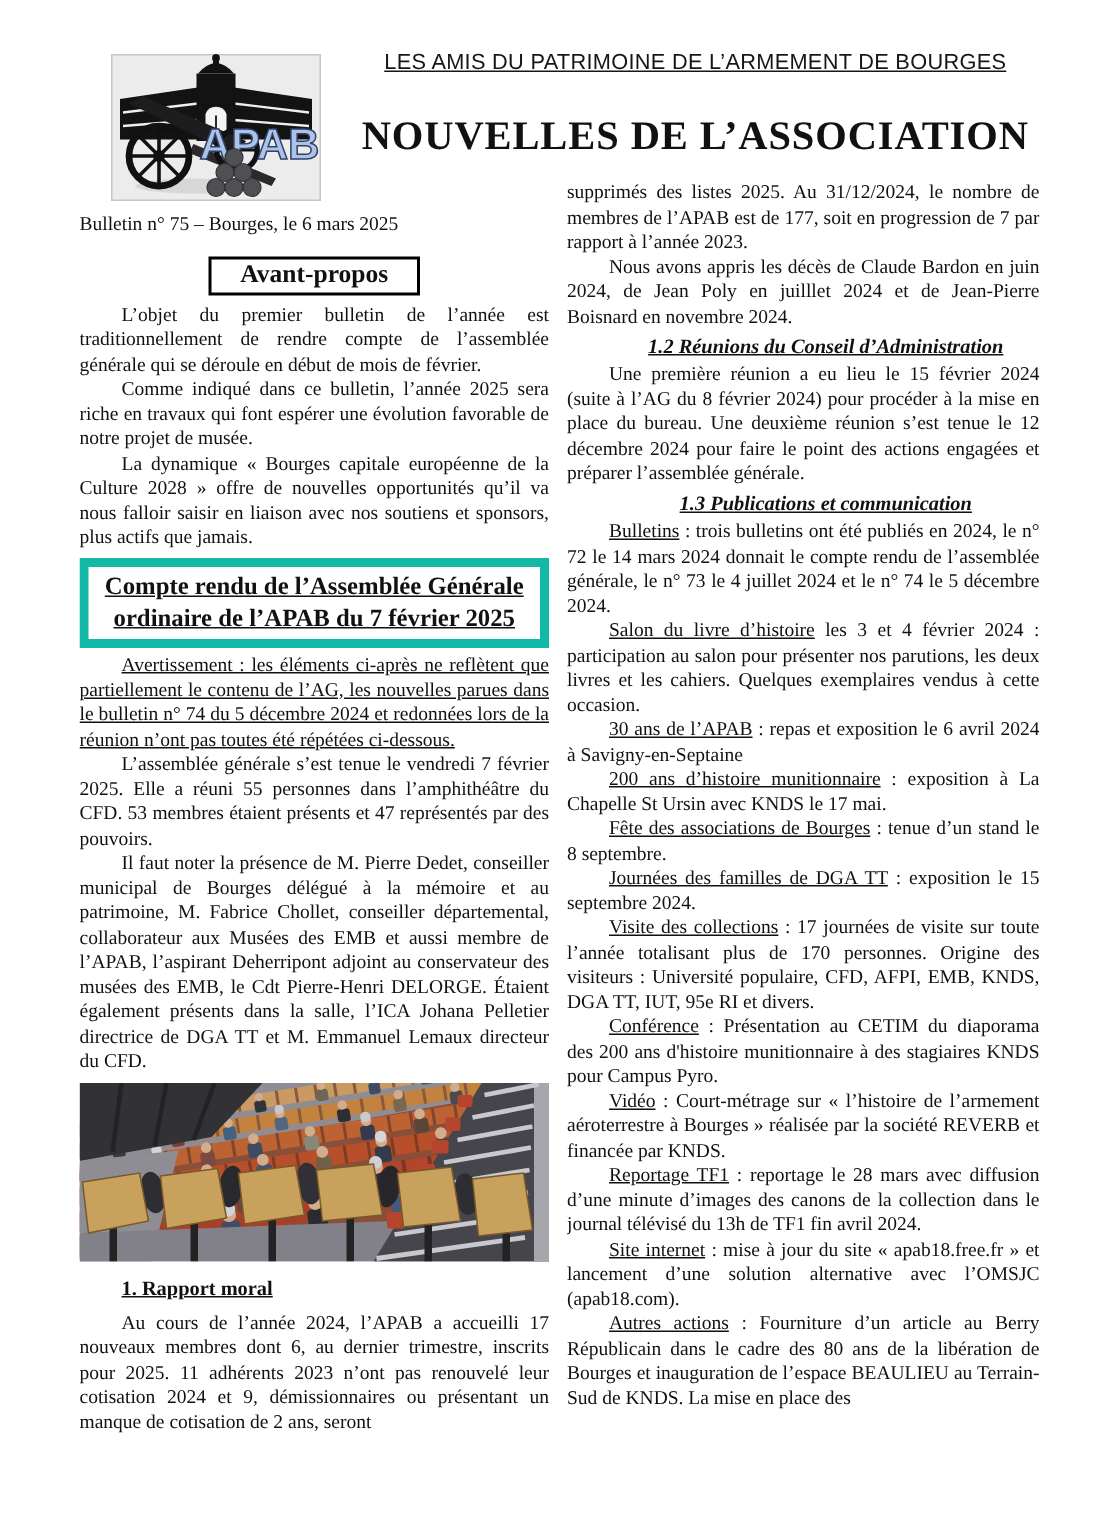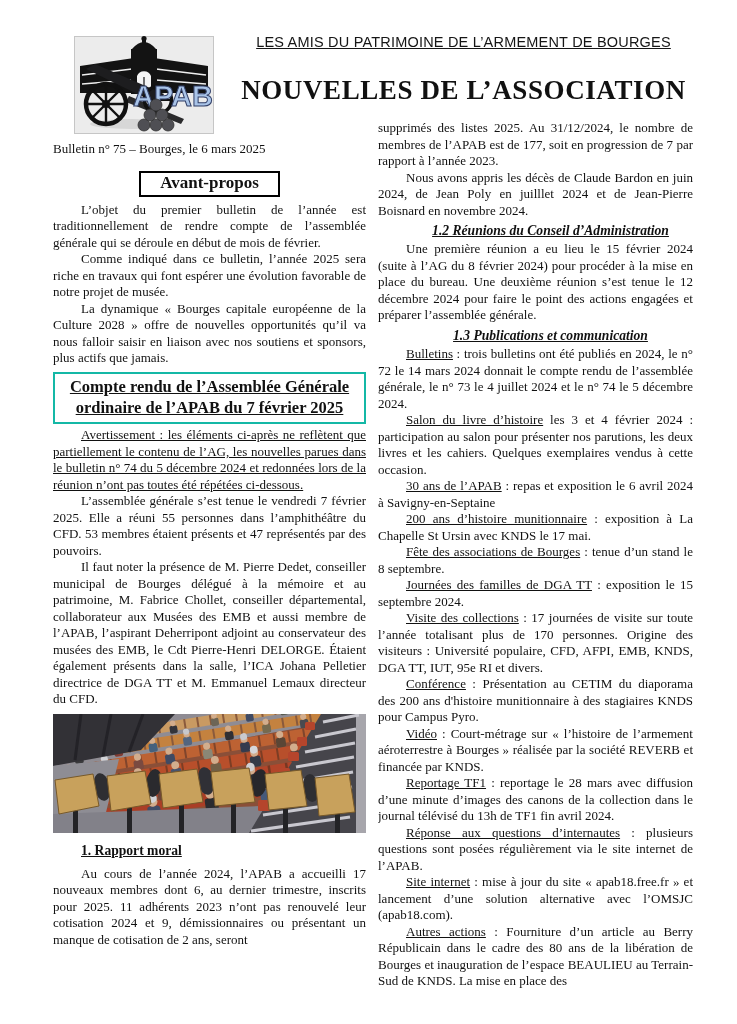--- a/index.html
+++ b/index.html
@@ -15,21 +15,21 @@
   
   .col{position:absolute;text-align:justify;font-size:13px;line-height:1.27;}
   .col.left{left:53px;top:141px;width:313px;height:878px;overflow:hidden;}
   .col.right{left:378px;top:120px;width:315px;height:899px;overflow:hidden;}
   p{margin:0;}
   .ind{text-indent:28px;}
   .u{text-decoration:underline;}
   .bulletin{margin-bottom:13px;text-align:left;}
   .box-center{text-align:center;margin:2px 0 5px;}
   .box1{display:inline-block;border:2px solid #000;padding:0 19px 2px;font-weight:bold;font-size:17px;line-height:1.2;}
-  .box2{border:2px solid #14b8a6;padding:2px 4px 4px;text-align:center;font-weight:bold;
+  .box2{border:6px solid #14b8a6;padding:2px 4px 4px;text-align:center;font-weight:bold;
         font-size:16.5px;line-height:1.28;margin:5px 0 3px;}
   .h1{font-weight:bold;text-decoration:underline;text-indent:28px;margin:9px 0 7px;
       text-align:left;font-size:13.6px;}
   .h2{font-weight:bold;font-style:italic;text-decoration:underline;text-indent:30px;
       margin:3px 0 2px;text-align:center;font-size:13.6px;}
   .photo{margin:6px 0 0;width:313px;height:119px;}
   .photo svg{display:block;width:100%;height:100%;}
 </style>
 </head>
 <body>
@@ -255,18 +255,17 @@
     <p class="ind"><span class="u">Bulletins</span><span> : trois bulletins ont été publiés en 2024, le n° 72 le 14 mars 2024 donnait le compte rendu de l’assemblée générale, le n° 73 le 4 juillet 2024 et le n° 74 le 5 décembre 2024.</span></p>
     <p class="ind"><span class="u">Salon du livre d’histoire</span><span> les 3 et 4 février 2024 : participation au salon pour présenter nos parutions, les deux livres et les cahiers. Quelques exemplaires vendus à cette occasion.</span></p>
     <p class="ind"><span class="u">30 ans de l’APAB</span><span> : repas et exposition le 6 avril 2024 à Savigny-en-Septaine</span></p>
     <p class="ind"><span class="u">200 ans d’histoire munitionnaire</span><span> : exposition à La Chapelle St Ursin avec KNDS le 17 mai.</span></p>
     <p class="ind"><span class="u">Fête des associations de Bourges</span><span> : tenue d’un stand le 8 septembre.</span></p>
     <p class="ind"><span class="u">Journées des familles de DGA TT</span><span> : exposition le 15 septembre 2024.</span></p>
     <p class="ind"><span class="u">Visite des collections</span><span> : 17 journées de visite sur toute l’année totalisant plus de 170 personnes. Origine des visiteurs : Université populaire, CFD, AFPI, EMB, KNDS, DGA TT, IUT, 95e RI et divers.</span></p>
     <p class="ind"><span class="u">Conférence</span><span> : Présentation au CETIM du diaporama des 200 ans d'histoire munitionnaire à des stagiaires KNDS pour Campus Pyro.</span></p>
     <p class="ind"><span class="u">Vidéo</span><span> : Court-métrage sur « l’histoire de l’armement aéroterrestre à Bourges » réalisée par la société REVERB et financée par KNDS.</span></p>
     <p class="ind"><span class="u">Reportage TF1</span><span> : reportage le 28 mars avec diffusion d’une minute d’images des canons de la collection dans le journal télévisé du 13h de TF1 fin avril 2024.</span></p>
-    <p class="ind"><span class="u">Réponse aux questions d’internautes</span><span> : plusieurs questions sont posées régulièrement via le site internet de l’APAB.</span></p>
     <p class="ind"><span class="u">Site internet</span><span> : mise à jour du site « apab18.free.fr » et lancement d’une solution alternative avec l’OMSJC (apab18.com).</span></p>
     <p class="ind"><span class="u">Autres actions</span><span> : Fourniture d’un article au Berry Républicain dans le cadre des 80 ans de la libération de Bourges et inauguration de l’espace BEAULIEU au Terrain-Sud de KNDS. La mise en place des</span></p>
   </div>
 
 </div>
 
 </body></html>

